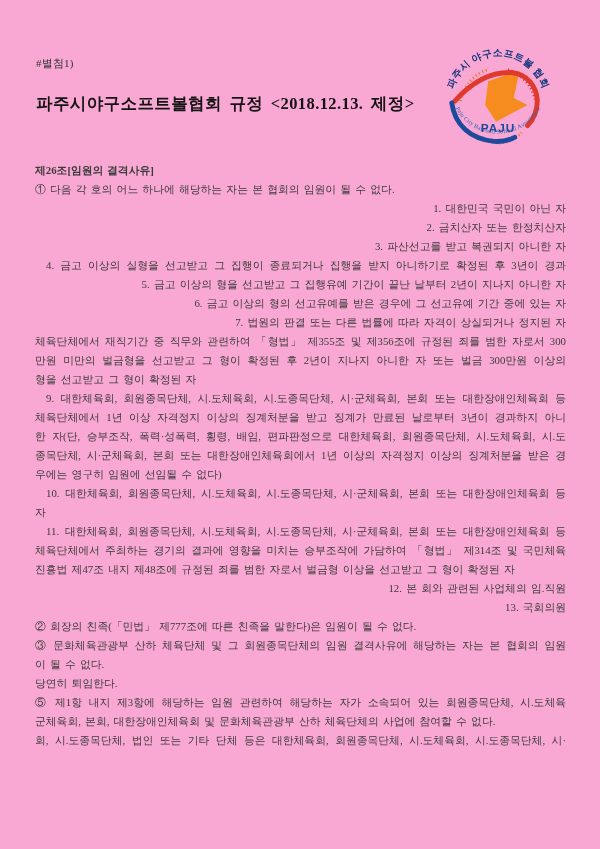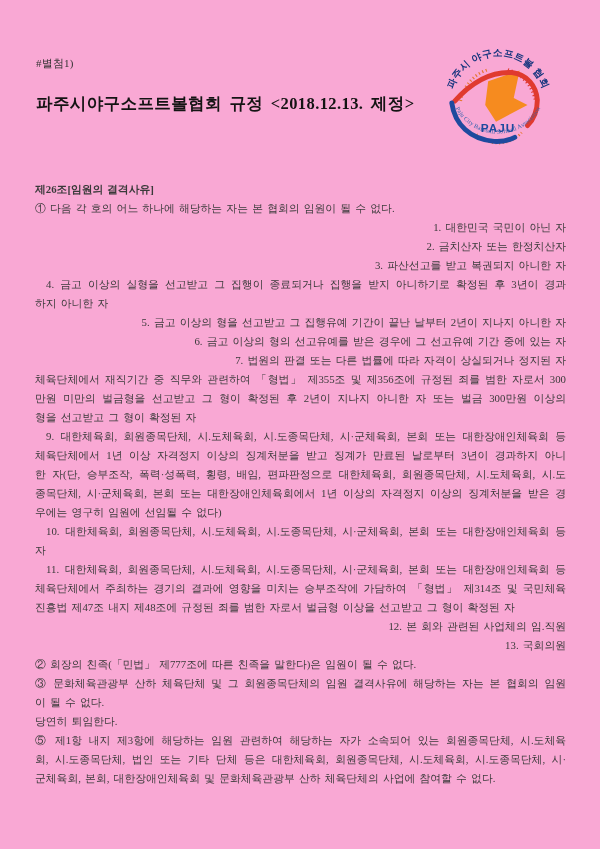--- a/index.html
+++ b/index.html
@@ -17,21 +17,21 @@
     font-size:11px; color:#333333; letter-spacing:0.2px;
   }
   .title {
     position:absolute; left:36px; top:93px;
     font-size:16.5px; font-weight:bold; color:#141414;
     letter-spacing:0.4px; word-spacing:3px; white-space:nowrap;font-family:Liberation Serif, serif;
   }
   .logo { position:absolute; left:439px; top:44px; width:118px; height:118px; }
   .docbody {
     position:absolute; left:35px; top:161px; width:531px;
-    font-size:10.8px; color:#3a3a3a;margin-top:19px;
+    font-size:10.8px; color:#3a3a3a;
   }
   .heading { font-weight:bold; height:19px; line-height:19px; word-spacing:1px; }
   .line {
     height:19px; line-height:19px;
     word-spacing:1.5px; white-space:nowrap;
   }
   .line.ind { padding-left:11px;text-align:right; }
   .line.just {
     white-space:normal; overflow:hidden;
     text-align:justify; text-align-last:justify;
@@ -74,21 +74,20 @@
   </svg>
 
   <div class="docbody">
     <div class="heading">제26조[임원의 결격사유]</div>
     <div>
         <div class="line">① 다음 각 호의 어느 하나에 해당하는 자는 본 협회의 임원이 될 수 없다.</div>
         <div class="line ind">1. 대한민국 국민이 아닌 자</div>
         <div class="line ind">2. 금치산자 또는 한정치산자</div>
         <div class="line ind">3. 파산선고를 받고 복권되지 아니한 자</div>
         <div class="line just ind">4. 금고 이상의 실형을 선고받고 그 집행이 종료되거나 집행을 받지 아니하기로 확정된 후 3년이 경과</div>
-        <div class="line">하지 아니한 자</div>
         <div class="line ind">5. 금고 이상의 형을 선고받고 그 집행유예 기간이 끝난 날부터 2년이 지나지 아니한 자</div>
         <div class="line ind">6. 금고 이상의 형의 선고유예를 받은 경우에 그 선고유예 기간 중에 있는 자</div>
         <div class="line ind">7. 법원의 판결 또는 다른 법률에 따라 자격이 상실되거나 정지된 자</div>
         <div class="line just">체육단체에서 재직기간 중 직무와 관련하여 「형법」 제355조 및 제356조에 규정된 죄를 범한 자로서 300</div>
         <div class="line just">만원 미만의 벌금형을 선고받고 그 형이 확정된 후 2년이 지나지 아니한 자 또는 벌금 300만원 이상의</div>
         <div class="line">형을 선고받고 그 형이 확정된 자</div>
         <div class="line just ind">9. 대한체육회, 회원종목단체, 시.도체육회, 시.도종목단체, 시·군체육회, 본회 또는 대한장애인체육회 등</div>
         <div class="line just">체육단체에서 1년 이상 자격정지 이상의 징계처분을 받고 징계가 만료된 날로부터 3년이 경과하지 아니</div>
         <div class="line just">한 자(단, 승부조작, 폭력·성폭력, 횡령, 배임, 편파판정으로 대한체육회, 회원종목단체, 시.도체육회, 시.도</div>
         <div class="line just">종목단체, 시·군체육회, 본회 또는 대한장애인체육회에서 1년 이상의 자격정지 이상의 징계처분을 받은 경</div>
@@ -98,18 +97,18 @@
         <div class="line just ind">11. 대한체육회, 회원종목단체, 시.도체육회, 시.도종목단체, 시·군체육회, 본회 또는 대한장애인체육회 등</div>
         <div class="line just">체육단체에서 주최하는 경기의 결과에 영향을 미치는 승부조작에 가담하여 「형법」 제314조 및 국민체육</div>
         <div class="line">진흥법 제47조 내지 제48조에 규정된 죄를 범한 자로서 벌금형 이상을 선고받고 그 형이 확정된 자</div>
         <div class="line ind">12. 본 회와 관련된 사업체의 임.직원</div>
         <div class="line ind">13. 국회의원</div>
         <div class="line">② 회장의 친족(「민법」 제777조에 따른 친족을 말한다)은 임원이 될 수 없다.</div>
         <div class="line just">③ 문화체육관광부 산하 체육단체 및 그 회원종목단체의 임원 결격사유에 해당하는 자는 본 협회의 임원</div>
         <div class="line">이 될 수 없다.</div>
         <div class="line">당연히 퇴임한다.</div>
         <div class="line just">⑤ 제1항 내지 제3항에 해당하는 임원 관련하여 해당하는 자가 소속되어 있는 회원종목단체, 시.도체육</div>
+        <div class="line">군체육회, 본회, 대한장애인체육회 및 문화체육관광부 산하 체육단체의 사업에 참여할 수 없다.</div>
         <div class="line just">회, 시.도종목단체, 법인 또는 기타 단체 등은 대한체육회, 회원종목단체, 시.도체육회, 시.도종목단체, 시·</div>
-        <div class="line">군체육회, 본회, 대한장애인체육회 및 문화체육관광부 산하 체육단체의 사업에 참여할 수 없다.</div>
       </div>
   </div>
 
 </div>
 
 </body></html>

